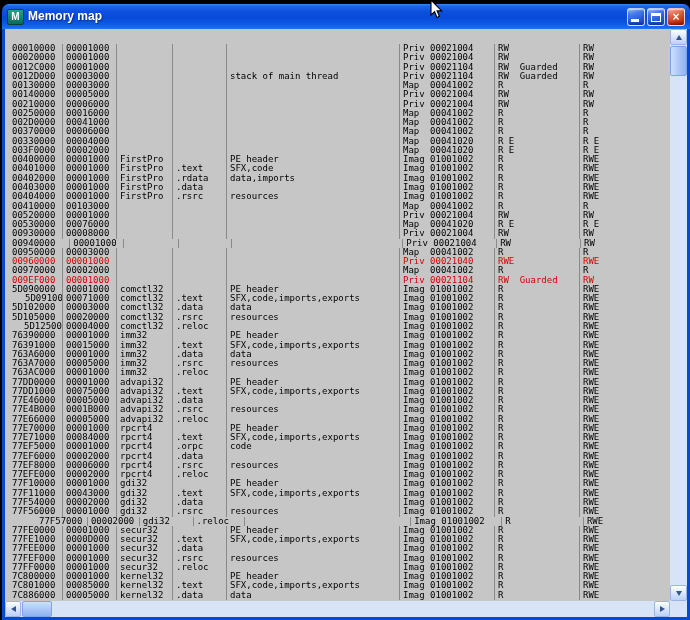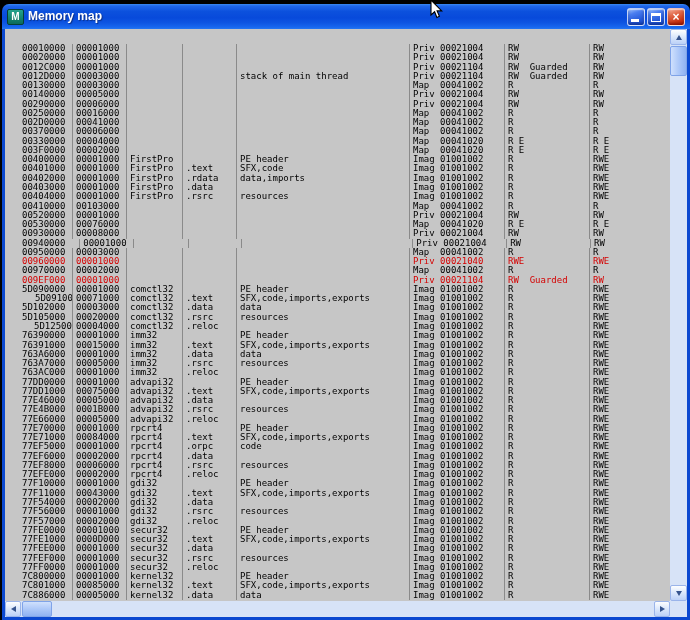--- a/index.html
+++ b/index.html
@@ -39,21 +39,21 @@
     color:#fff;font:bold 12px/16px "Liberation Sans",sans-serif;}
   
   .frame{position:absolute;top:25px;left:0;right:0;bottom:0;background:#0b48d0;
     padding:0 3px 3px 3px;box-sizing:border-box;}
   .client{position:relative;width:100%;height:100%;background:#c6c6c6;overflow:hidden;}
   
   .hdr{position:absolute;top:0;left:0;width:665px;height:15px;background:#bdbdbd;display:flex;}
   .hcell{box-sizing:border-box;height:15px;border-right:1px solid #7a7a7a;border-bottom:1px solid #7a7a7a;
     box-shadow:inset 1px 1px 0 #e6e6e6;padding-left:3px;font-size:9px;line-height:14px;
     white-space:pre;overflow:hidden;color:#000;}
-  .rowswrap{position:absolute;top:15px;left:14px;width:665px;bottom:16px;overflow:hidden;background:#c6c6c6;}
+  .rowswrap{position:absolute;top:15px;left:4px;width:665px;bottom:16px;overflow:hidden;background:#c6c6c6;}
   .row{display:flex;height:9.28px;color:#000;}
   .cell{box-sizing:border-box;height:9.28px;border-right:1px solid #8a8a8a;padding-left:3px;
     font-size:9px;line-height:9.4px;white-space:pre;overflow:hidden;}
   
   .vscroll{position:absolute;top:0;right:0;width:17px;bottom:16px;background:#d7e3f7;}
   .hscroll{position:absolute;bottom:0;left:0;width:665px;height:16px;background:#d7e3f7;}
   .corner{position:absolute;right:0;bottom:0;width:17px;height:16px;background:#d7e3f7;}
   .sbtn{position:absolute;background:linear-gradient(180deg,#fdfeff 0%,#d7e5fb 55%,#bcd1f7 100%);
     border:1px solid #9ab4ea;border-radius:2px;box-sizing:border-box;
     display:flex;align-items:center;justify-content:center;}
@@ -154,21 +154,21 @@
             <div class="cell" style="width: 54px;">00140000</div>
             <div class="cell" style="width: 54px;">00005000</div>
             <div class="cell" style="width: 56px;"></div>
             <div class="cell" style="width: 54px;"></div>
             <div class="cell" style="width: 173px;"></div>
             <div class="cell" style="width: 95px;">Priv 00021004</div>
             <div class="cell" style="width: 85px;">RW</div>
             <div class="cell" style="width: 94px;">RW</div>
           </div>
           <div class="row">
-            <div class="cell" style="width: 54px;">00290000</div>
+            <div class="cell" style="width: 54px;">00210000</div>
             <div class="cell" style="width: 54px;">00006000</div>
             <div class="cell" style="width: 56px;"></div>
             <div class="cell" style="width: 54px;"></div>
             <div class="cell" style="width: 173px;"></div>
             <div class="cell" style="width: 95px;">Priv 00021004</div>
             <div class="cell" style="width: 85px;">RW</div>
             <div class="cell" style="width: 94px;">RW</div>
           </div>
           <div class="row">
             <div class="cell" style="width: 54px;">00250000</div>
@@ -604,21 +604,21 @@
             <div class="cell" style="width: 54px;">77F56000</div>
             <div class="cell" style="width: 54px;">00001000</div>
             <div class="cell" style="width: 56px;">gdi32</div>
             <div class="cell" style="width: 54px;">.rsrc</div>
             <div class="cell" style="width: 173px;">resources</div>
             <div class="cell" style="width: 95px;">Imag 01001002</div>
             <div class="cell" style="width: 85px;">R</div>
             <div class="cell" style="width: 94px;">RWE</div>
           </div>
           <div class="row">
-            <div class="cell" style="width: 54px;">77F57000</div>
+            <div class="cell" style="width: 54px; margin-left: 27px;">77F57000</div>
             <div class="cell" style="width: 54px;">00002000</div>
             <div class="cell" style="width: 56px;">gdi32</div>
             <div class="cell" style="width: 54px;">.reloc</div>
             <div class="cell" style="width: 173px;"></div>
             <div class="cell" style="width: 95px;">Imag 01001002</div>
             <div class="cell" style="width: 85px;">R</div>
             <div class="cell" style="width: 94px;">RWE</div>
           </div>
           <div class="row">
             <div class="cell" style="width: 54px;">77FE0000</div>

